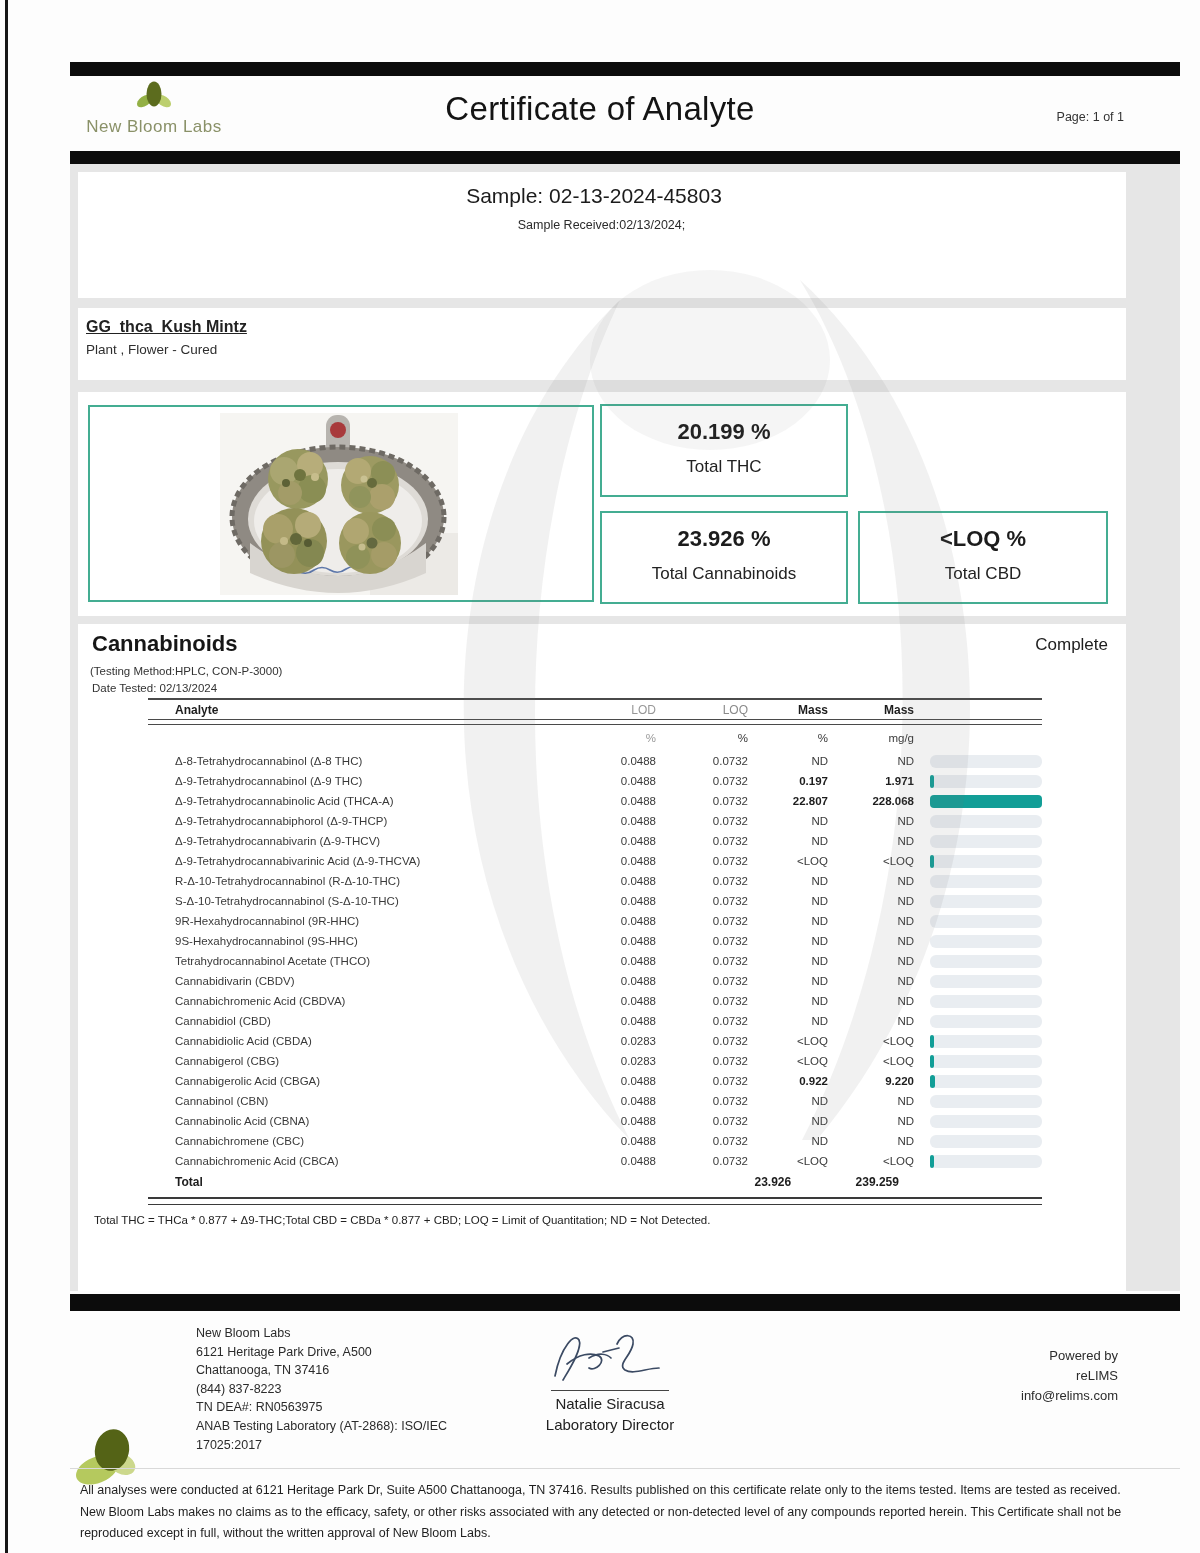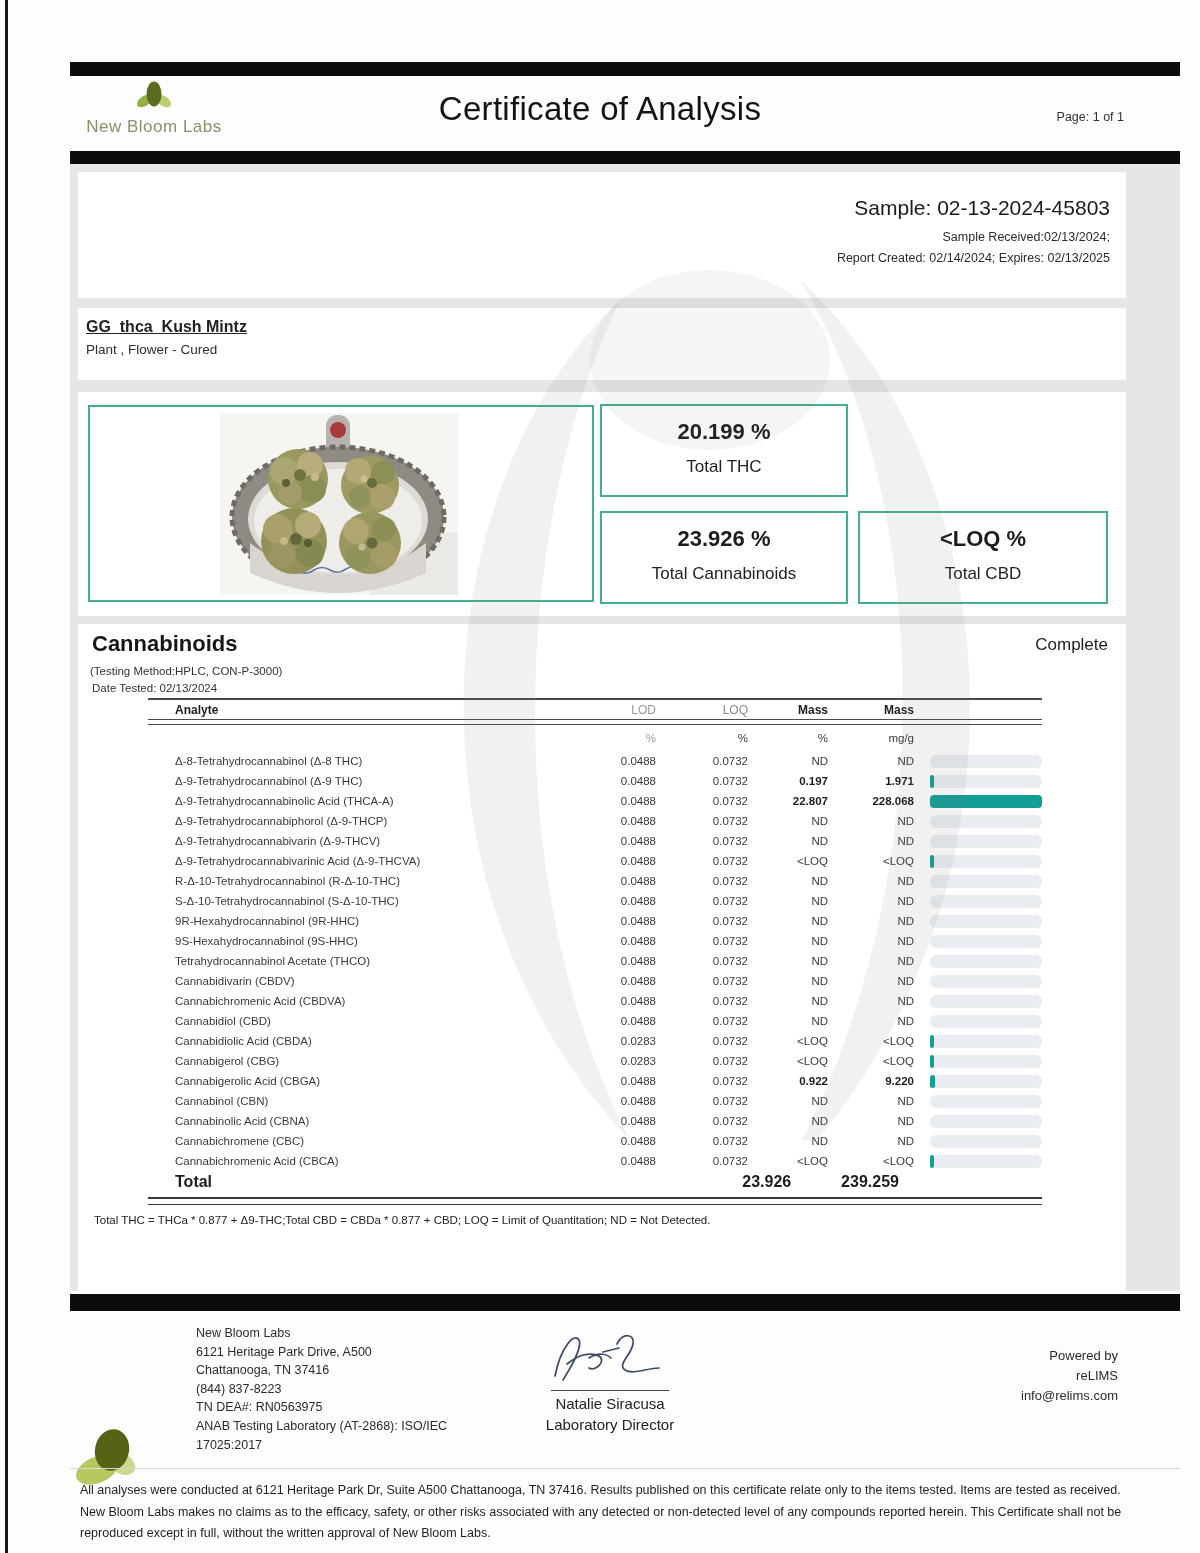--- a/index.html
+++ b/index.html
@@ -18,21 +18,21 @@
   #cann-box{left:78px;top:624px;width:1048px;height:667px;}
 
   
   #brand{position:absolute;left:78px;top:80px;width:152px;text-align:center;}
   #brand .brand-text{font-size:17px;color:#8a9168;letter-spacing:.5px;margin-top:1px;}
   #title{position:absolute;left:0;top:90px;width:1200px;text-align:center;
          font-size:33px;font-weight:500;color:#141414;letter-spacing:.3px;}
   #page-label{position:absolute;right:76px;top:110px;font-size:12.5px;color:#333;}
 
   
-  #sample-box{text-align:right;padding-top:24px;box-sizing:border-box;}
+  #sample-box{text-align:center;padding-top:12px;box-sizing:border-box;}
   .sample-id{font-size:21px;color:#1b1b1b;padding-right:16px;}
   .sample-sub{font-size:12.5px;color:#2b2b2b;line-height:21px;padding-right:16px;margin-top:7px;margin-left:15px;}
 
   
   #product-box{box-sizing:border-box;padding:10px 0 0 8px;}
   .prod-name{font-size:16px;font-weight:600;color:#222;text-decoration:underline;}
   .prod-matrix{font-size:13.5px;color:#2e2e2e;margin-top:6px;}
 
   
   .photo-frame{position:absolute;left:10px;top:13px;width:506px;height:197px;border:2px solid #44ad92;box-sizing:border-box;background:#fff;}
@@ -66,21 +66,21 @@
   .cbar{width:112px;margin-left:16px;height:13px;position:relative;}
   .bar-bg{position:absolute;left:0;top:0;width:112px;height:13px;background:#e9edf1;border-radius:6px;}
   .bar-fill{position:absolute;left:0;top:0;height:13px;background:#129e97;border-radius:4px;}
   .h-analyte{font-weight:700;color:#1d1d1d;}
   .h-gray{color:#979797;}
   .h-gray2{color:#8a8a8a;}
   .h-mass{font-weight:700;color:#1d1d1d;}
   .u-gray{color:#9a9a9a;}
   .u-dark{color:#3a3a3a;}
   .b{font-weight:700;color:#1d1d1d;}
-  .total-row{height:22px;font-size:16px;gap:44px;}
+  .total-row{height:22px;font-size:12px;gap:44px;}
   .total-label{font-weight:700;color:#1d1d1d;}
 
   .fn1{position:absolute;left:16px;top:590px;font-size:11.5px;color:#222;}
   .fn-notes{position:absolute;left:16px;top:618px;font-size:10.5px;color:#222;line-height:12.5px;}
 
   
   .watermark{position:absolute;left:380px;top:240px;z-index:5;pointer-events:none;}
 
   
   #footer-logo{position:absolute;left:74px;top:1418px;}
@@ -103,30 +103,29 @@
   <div id="brand">
     <span>
       <svg width="40" height="32" viewBox="0 0 40 32">
         <ellipse cx="10.5" cy="21" rx="8.5" ry="5" transform="rotate(-35 10.5 21)" fill="#93b045"></ellipse>
         <ellipse cx="29.5" cy="21" rx="8.5" ry="5" transform="rotate(35 29.5 21)" fill="#bccf6e"></ellipse>
         <ellipse cx="20" cy="14" rx="7.5" ry="12.5" fill="#5c6c1e"></ellipse>
       </svg>
     </span>
     <div class="brand-text">New Bloom Labs</div>
   </div>
-  <div id="title">Certificate of Analysis</div>
+  <div id="title">Certificate of Analyte</div>
   <div id="page-label">Page: 1 of 1</div>
   <div class="hbar" id="bar2"></div>
 
   <div class="gray-band"></div>
 
   <div class="white-box" id="sample-box">
     <div class="sample-id">Sample: 02-13-2024-45803</div>
     <div class="sample-sub">Sample Received:02/13/2024;</div>
-    <div class="sample-sub" style="margin-top:0;">Report Created: 02/14/2024; Expires: 02/13/2025</div>
   </div>
 
   <div class="white-box" id="product-box">
     <div class="prod-name">GG_thca_Kush Mintz</div>
     <div class="prod-matrix">Plant , Flower - Cured</div>
   </div>
 
   <div class="white-box" id="hero-box">
     <div class="photo-frame">
       <span class="photo-svg">

